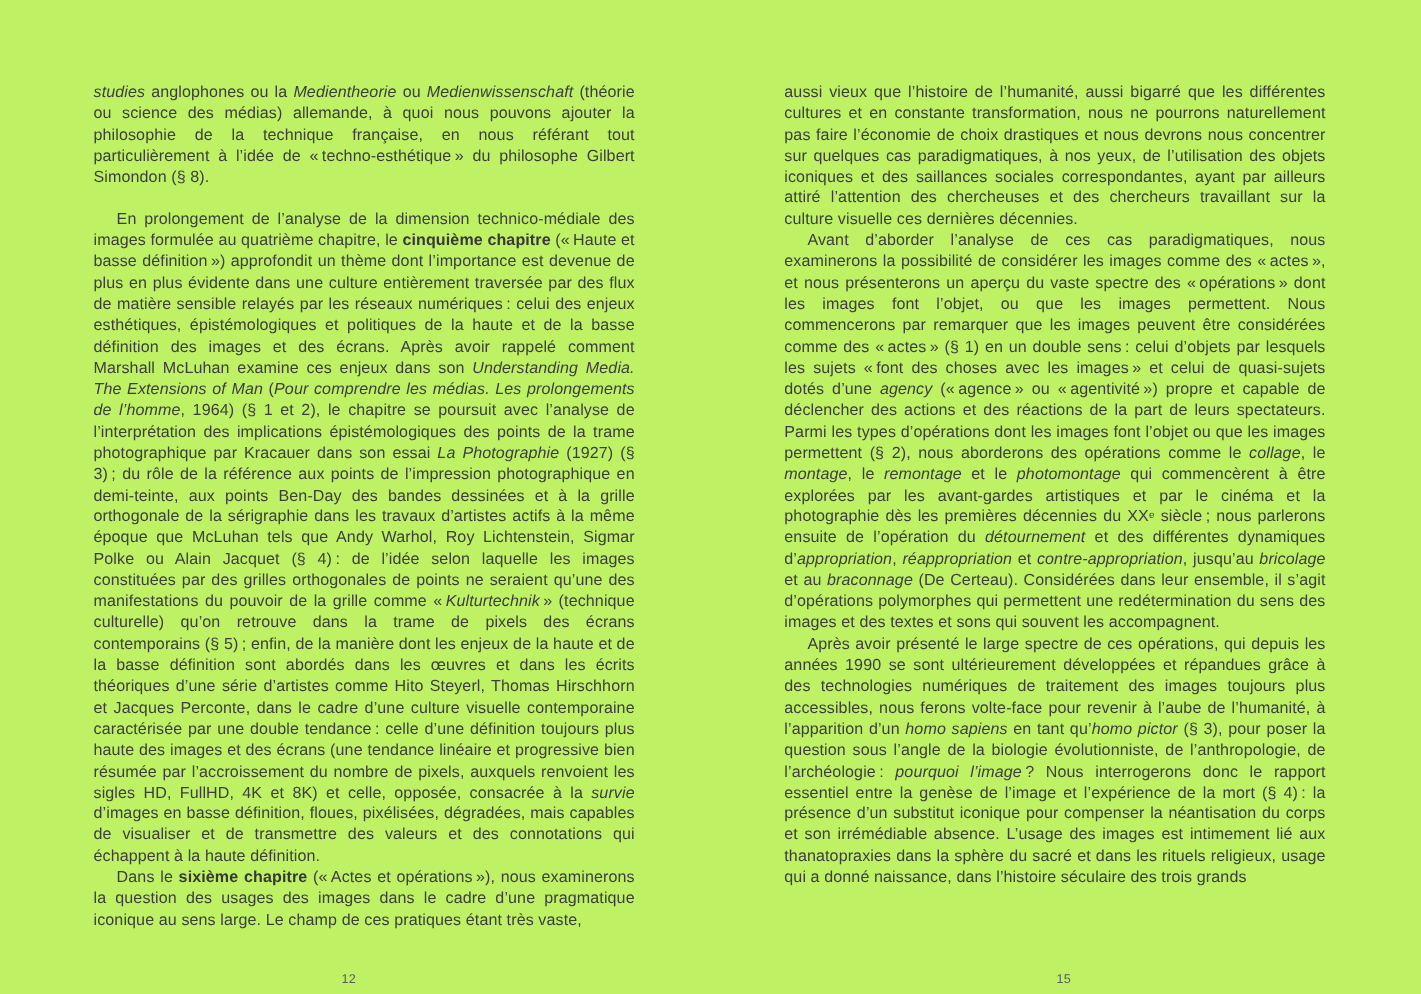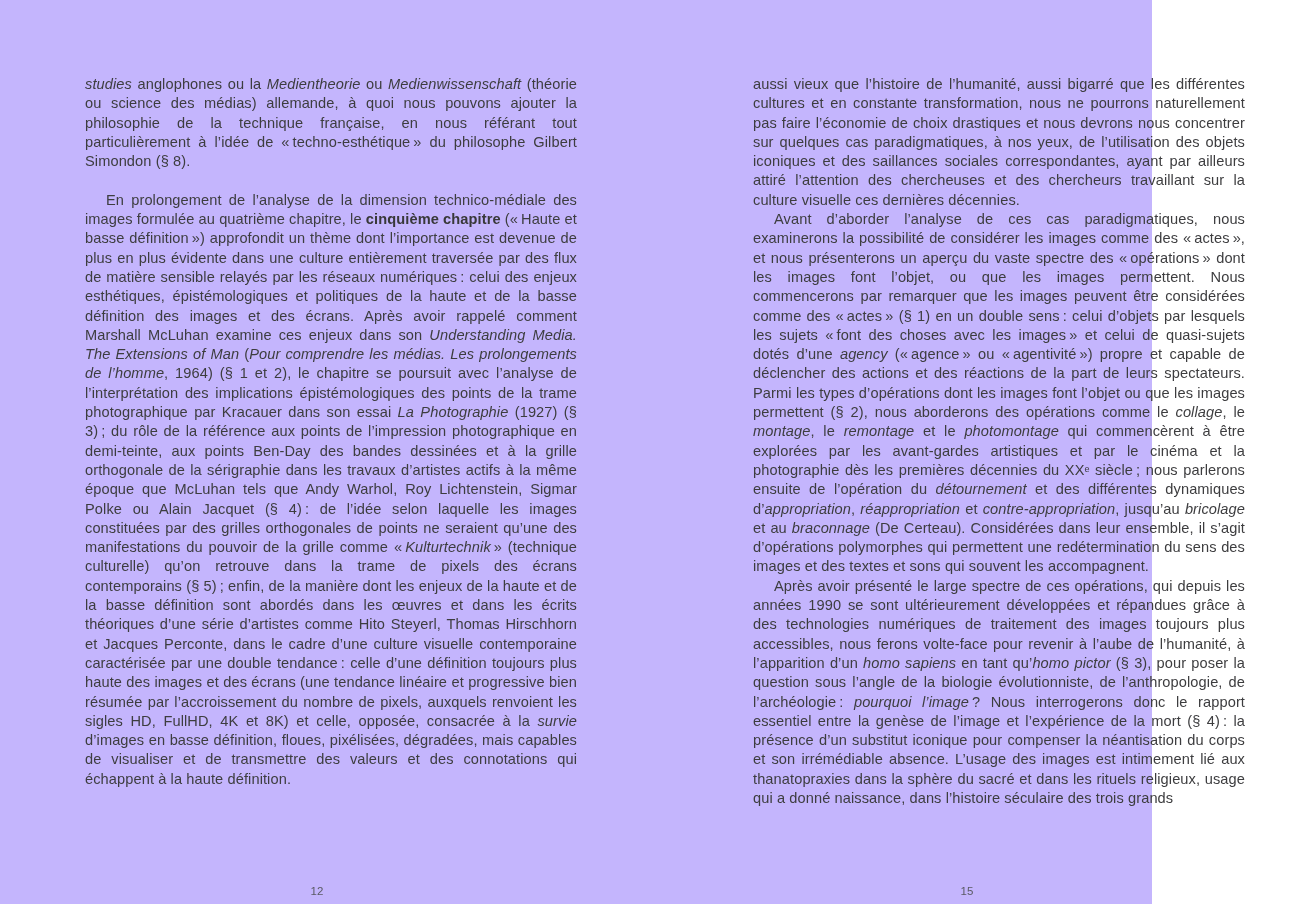--- a/index.html
+++ b/index.html
@@ -5,37 +5,37 @@
   html, body {
     margin: 0;
     padding: 0;
     width: 1292px;
     height: 904px;
     background: #ffffff;
     overflow: hidden;
   }
   .spread {
     position: relative;
-    width: 1152px;
+    width: 1292px;
     height: 904px;
-    background: #c4b5fd;
+    background: #bef264;
     font-family: "Liberation Sans", sans-serif;
     color: #3d3d3f;
   }
   .page-body {
     position: absolute;
     top: 75px;
     width: 492px;
     font-size: 14.6px;
     line-height: 19.3px;
     text-align: justify;
     letter-spacing: 0.1px;
   }
   .page-left .page-body { left: 85px; }
-  .page-right .page-body { left: 753px; }
+  .page-right .page-body { left: 713px; }
   p.para {
     margin: 0;
     padding: 0;
   }
   p.para.indent { text-indent: 21px; }
   p.para.gap-after { margin-bottom: 19.3px; }
   .para em { font-style: italic; }
   .para strong { font-weight: bold; color: #383839; }
   .para sup {
     font-size: 0.62em;
@@ -55,20 +55,21 @@
 </style>
 </head>
 <body>
 
 <div class="spread">
 
   <section class="page page-left">
     <div class="page-body">
         <p class="para gap-after"><em>studies</em><span> anglophones ou la </span><em>Medientheorie</em><span> ou </span><em>Medienwissenschaft</em><span> (théorie ou science des médias) allemande, à quoi nous pouvons ajouter la philosophie de la technique française, en nous référant tout particulièrement à l’idée de « techno-esthétique » du philosophe Gilbert Simondon (§ 8).</span></p>
         <p class="para indent"><span>En prolongement de l’analyse de la dimension technico-médiale des images formulée au quatrième chapitre, le </span><strong>cinquième chapitre</strong><span> (« Haute et basse définition ») approfondit un thème dont l’importance est devenue de plus en plus évidente dans une culture entièrement traversée par des flux de matière sensible relayés par les réseaux numériques : celui des enjeux esthétiques, épistémologiques et politiques de la haute et de la basse définition des images et des écrans. Après avoir rappelé comment Marshall McLuhan examine ces enjeux dans son </span><em>Understanding Media. The Extensions of Man</em><span> (</span><em>Pour comprendre les médias. Les prolongements de l’homme</em><span>, 1964) (§ 1 et 2), le chapitre se poursuit avec l’analyse de l’interprétation des implications épistémologiques des points de la trame photographique par Kracauer dans son essai </span><em>La Photographie</em><span> (1927) (§ 3) ; du rôle de la référence aux points de l’impression photographique en demi-teinte, aux points Ben-Day des bandes dessinées et à la grille orthogonale de la sérigraphie dans les travaux d’artistes actifs à la même époque que McLuhan tels que Andy Warhol, Roy Lichtenstein, Sigmar Polke ou Alain Jacquet (§ 4) : de l’idée selon laquelle les images constituées par des grilles orthogonales de points ne seraient qu’une des manifestations du pouvoir de la grille comme « </span><em>Kulturtechnik</em><span> » (technique culturelle) qu’on retrouve dans la trame de pixels des écrans contemporains (§ 5) ; enfin, de la manière dont les enjeux de la haute et de la basse définition sont abordés dans les œuvres et dans les écrits théoriques d’une série d’artistes comme Hito Steyerl, Thomas Hirschhorn et Jacques Perconte, dans le cadre d’une culture visuelle contemporaine caractérisée par une double tendance : celle d’une définition toujours plus haute des images et des écrans (une tendance linéaire et progressive bien résumée par l’accroissement du nombre de pixels, auxquels renvoient les sigles HD, FullHD, 4K et 8K) et celle, opposée, consacrée à la </span><em>survie</em><span> d’images en basse définition, floues, pixélisées, dégradées, mais capables de visualiser et de transmettre des valeurs et des connotations qui échappent à la haute définition.</span></p>
+        <p class="para indent"><span>Dans le </span><strong>sixième chapitre</strong><span> (« Actes et opérations »), nous examinerons la question des usages des images dans le cadre d’une pragmatique iconique au sens large. Le champ de ces pratiques étant très vaste,</span></p>
       </div>
     <div class="page-number page-number-left">12</div>
   </section>
 
   <section class="page page-right">
     <div class="page-body">
         <p class="para"><span>aussi vieux que l’histoire de l’humanité, aussi bigarré que les différentes cultures et en constante transformation, nous ne pourrons naturellement pas faire l’économie de choix drastiques et nous devrons nous concentrer sur quelques cas paradigmatiques, à nos yeux, de l’utilisation des objets iconiques et des saillances sociales correspondantes, ayant par ailleurs attiré l’attention des chercheuses et des chercheurs travaillant sur la culture visuelle ces dernières décennies.</span></p>
         <p class="para indent"><span>Avant d’aborder l’analyse de ces cas paradigmatiques, nous examinerons la possibilité de considérer les images comme des « actes », et nous présenterons un aperçu du vaste spectre des « opérations » dont les images font l’objet, ou que les images permettent. Nous commencerons par remarquer que les images peuvent être considérées comme des « actes » (§ 1) en un double sens : celui d’objets par lesquels les sujets « font des choses avec les images » et celui de quasi-sujets dotés d’une </span><em>agency</em><span> (« agence » ou « agentivité ») propre et capable de déclencher des actions et des réactions de la part de leurs spectateurs. Parmi les types d’opérations dont les images font l’objet ou que les images permettent (§ 2), nous aborderons des opérations comme le </span><em>collage</em><span>, le </span><em>montage</em><span>, le </span><em>remontage</em><span> et le </span><em>photomontage</em><span> qui commencèrent à être explorées par les avant-gardes artistiques et par le cinéma et la photographie dès les premières décennies du XX</span><sup>e</sup><span> siècle ; nous parlerons ensuite de l’opération du </span><em>détournement</em><span> et des différentes dynamiques d’</span><em>appropriation</em><span>, </span><em>réappropriation</em><span> et </span><em>contre-appropriation</em><span>, jusqu’au </span><em>bricolage</em><span> et au </span><em>braconnage</em><span> (De Certeau). Considérées dans leur ensemble, il s’agit d’opérations polymorphes qui permettent une redétermination du sens des images et des textes et sons qui souvent les accompagnent.</span></p>
         <p class="para indent"><span>Après avoir présenté le large spectre de ces opérations, qui depuis les années 1990 se sont ultérieurement développées et répandues grâce à des technologies numériques de traitement des images toujours plus accessibles, nous ferons volte-face pour revenir à l’aube de l’humanité, à l’apparition d’un </span><em>homo sapiens</em><span> en tant qu’</span><em>homo pictor</em><span> (§ 3), pour poser la question sous l’angle de la biologie évolutionniste, de l’anthropologie, de l’archéologie : </span><em>pourquoi l’image</em><span> ? Nous interrogerons donc le rapport essentiel entre la genèse de l’image et l’expérience de la mort (§ 4) : la présence d’un substitut iconique pour compenser la néantisation du corps et son irrémédiable absence. L’usage des images est intimement lié aux thanatopraxies dans la sphère du sacré et dans les rituels religieux, usage qui a donné naissance, dans l’histoire séculaire des trois grands</span></p>
       </div>

